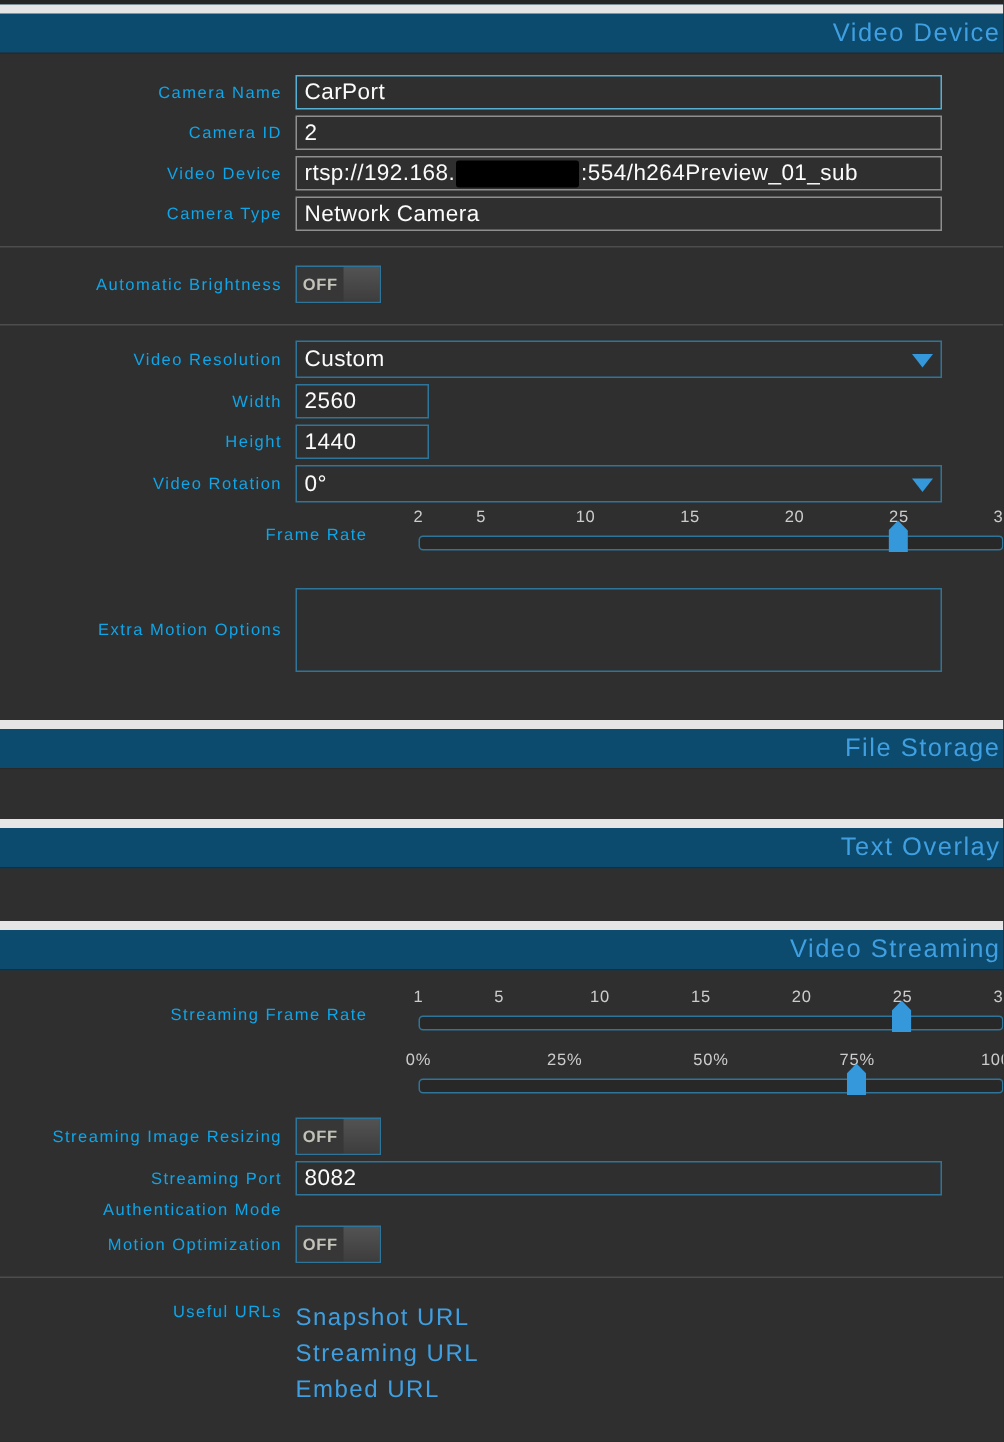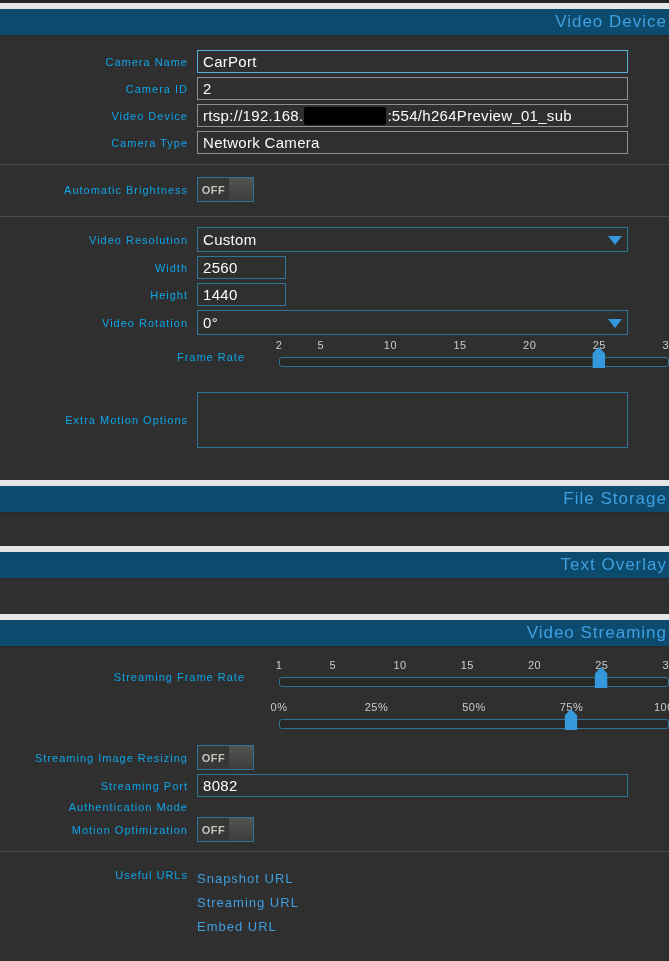--- a/index.html
+++ b/index.html
@@ -163,21 +163,21 @@
   textarea.field {
     width: 431px;
     height: 56px;
     resize: none;
     padding: 4px 5px;
   }
 
   .links { display: flex; flex-direction: column; }
   .link {
     color: #3f9fe0;
-    font-size: 13px;
+    font-size: 16px;
     letter-spacing: 1px;
     text-decoration: none;
     line-height: 24px;
     white-space: nowrap;
   }
   .urls-row { align-items: flex-start; }
   .urls-row .lbl { padding-top: 2px; }
 </style>
 </head>
 <body>

